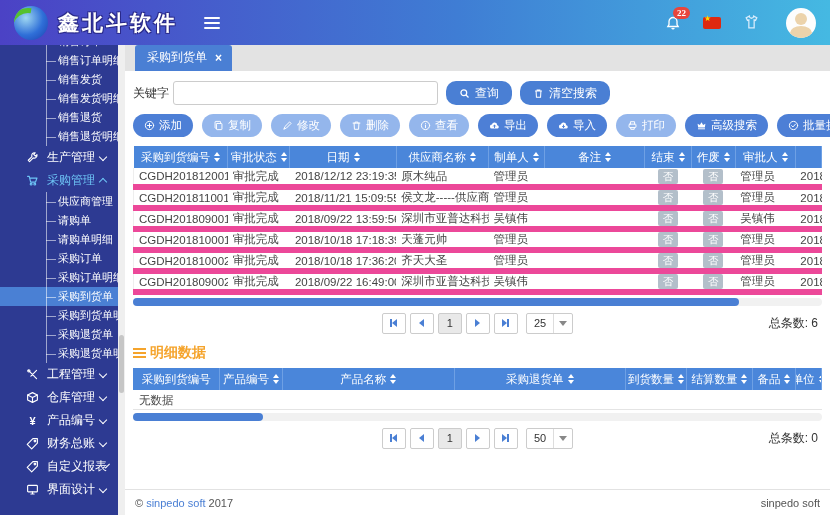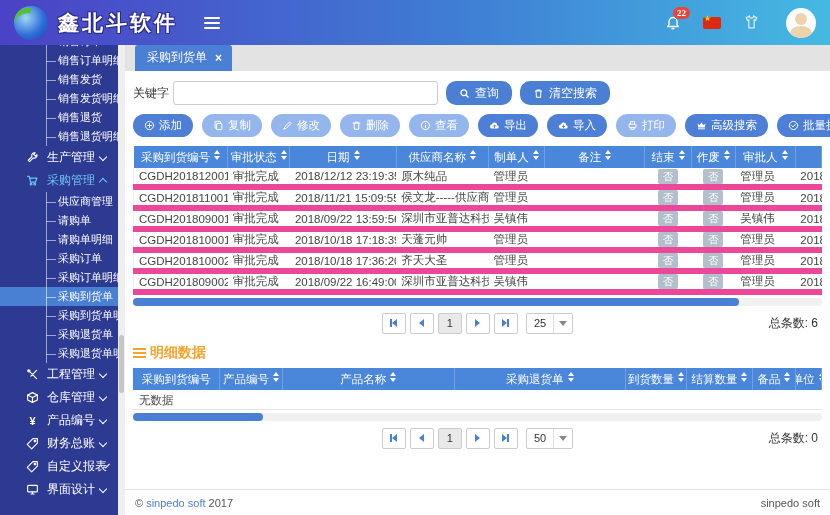--- a/index.html
+++ b/index.html
@@ -63,21 +63,21 @@
   
   .toolbar { display:flex; align-items:center; gap:9px; margin-bottom:9px; flex-wrap:nowrap; }
   .tbtn { border:none; color:#fff; border-radius:12px; height:23px; padding:8px 11px; font-size:11.5px; display:flex; align-items:center; gap:4px; cursor:pointer; white-space:nowrap; }
   .tbtn.primary { background:#4d7fd6; }
   .tbtn.light { background:#94b6ec; }
   .tbtn svg { width:11px; height:11px; }
 
   
   table.grid { width:100%; border-collapse:collapse; table-layout:fixed; }
   table.grid th { background:#4a86da; color:#fff; font-weight:normal; font-size:11.5px; height:22px; border-right:1px solid #6ea0e4; padding:0 4px; white-space:nowrap; overflow:hidden; }
-  table.grid th .thwrap { display:flex; align-items:flex-start; justify-content:center; gap:4px; }
+  table.grid th .thwrap { display:flex; align-items:center; justify-content:center; gap:4px; }
   .sorter { display:inline-flex; flex-direction:column; gap:2px; }
   .sorter i { display:block; width:0; height:0; border-left:3.5px solid transparent; border-right:3.5px solid transparent; }
   .sorter .up { border-bottom:4px solid #fff; }
   .sorter .dn { border-top:4px solid #fff; }
   table.grid td { font-size:11.5px; height:19px; padding:0 5px; border-bottom:6px solid #ec4899; color:#444; white-space:nowrap; overflow:hidden; }
   table.grid tr td:first-child { border-left:1px solid #eee; }
   .badge-no { display:inline-block; background:#b3bfca; color:#fff; font-size:10.5px; line-height:15px; padding:0 5px; border-radius:2px; }
   td.ctr { text-align:center; }
 
   

